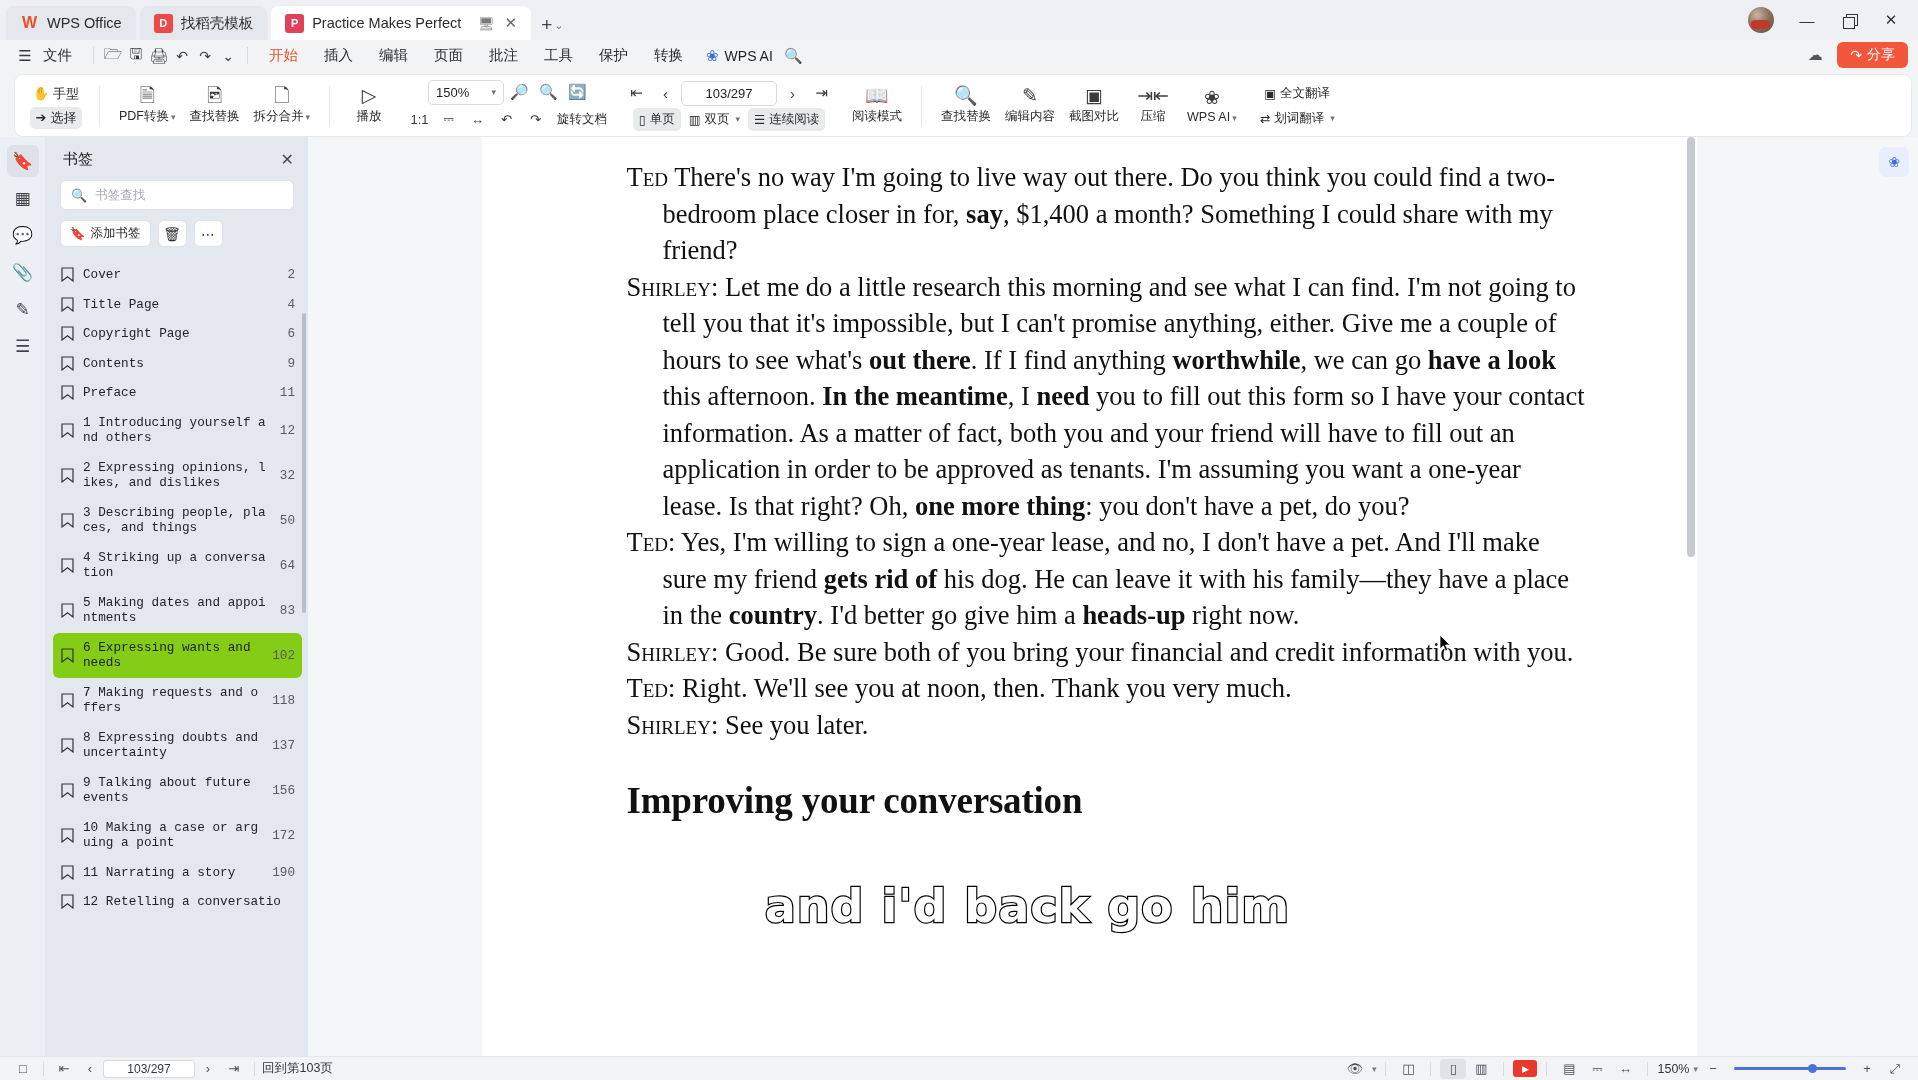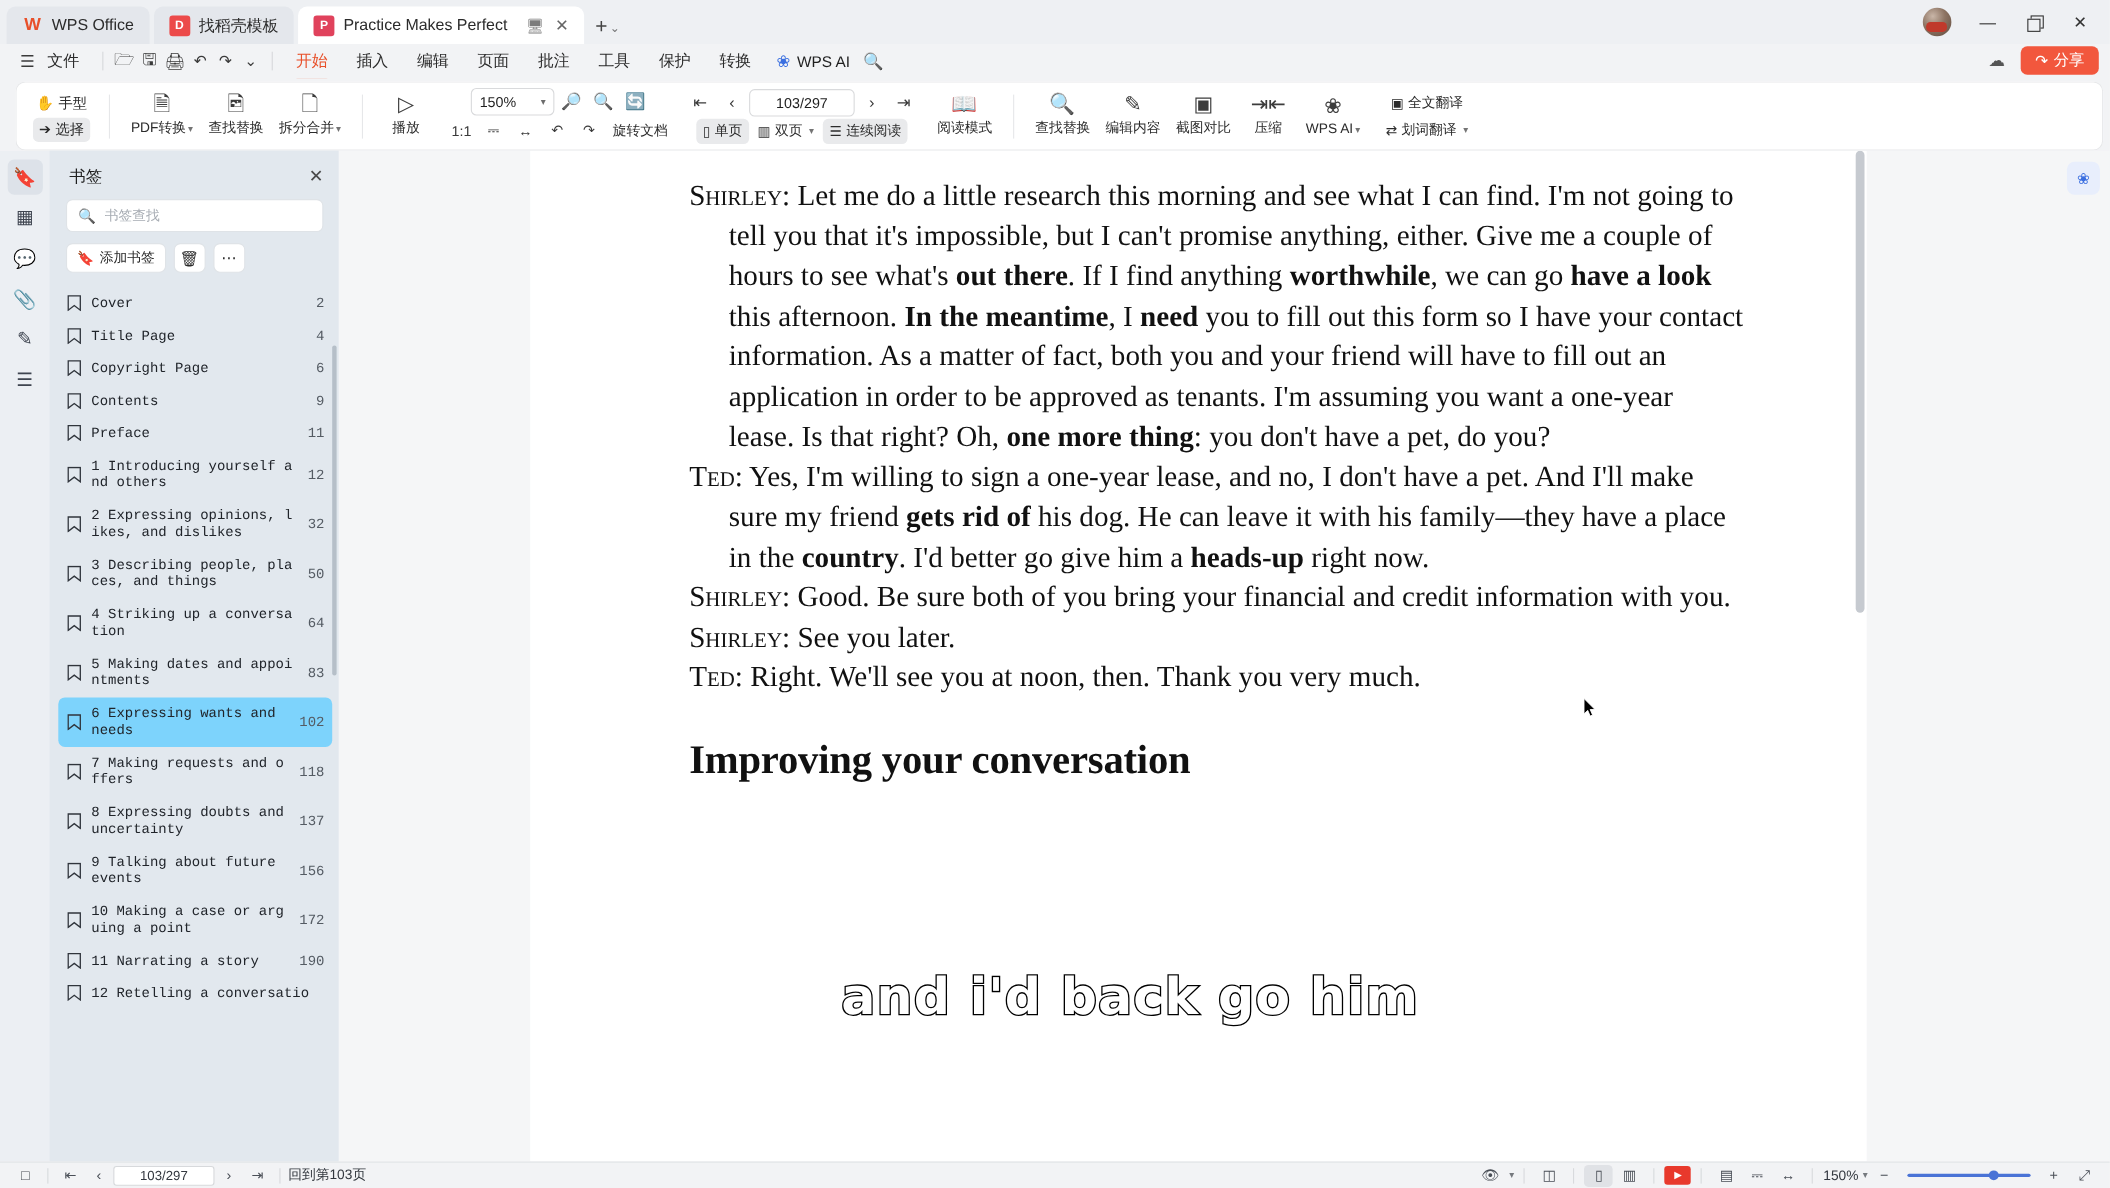--- a/index.html
+++ b/index.html
@@ -130,21 +130,21 @@
   .bm-search .ph { color:#a7acb3; font-size:12.5px; }
   .bm-tools { display:flex; align-items:center; gap:7px; padding:10px 14px 6px 15px; }
   .tbtn { background:#fff; border:1px solid #dfe3e7; border-radius:6px; height:27px; display:flex;align-items:center;gap:5px;padding:0 9px;font-size:12.5px;color:#2b2b2b; }
   .tbtn.sq { width:29px; padding:0; justify-content:center; font-size:14px; }
   .bm-list { flex:1; overflow:hidden; padding:7px 6px 0 8px; position:relative; }
   .bmrow {
     display:flex; align-items:center; gap:9px; padding:7px 7px 7px 8px; border-radius:6px;
     min-height:29px;
     font-family:Liberation Mono, monospace;
   }
-  .bmrow.sel { background:#7dd3fc; }
+  .bmrow.sel { background:#84cc16; }
   .bmflag { flex:0 0 13px; }
   .bmlabel { flex:1; font-size:12.7px; color:#20242a; line-height:15.5px; word-break:break-all; }
   .bmpage { font-size:12.7px; color:#545b63; flex:0 0 auto; padding-left:4px; }
   .bmscroll { position:absolute; right:2px; top:60px; width:4px; height:300px; background:#b6bfc8; border-radius:3px; }
 
   
   .docarea { flex:1; background:#f5f6f7; position:relative; overflow:hidden; display:flex; justify-content:center; }
   .page {
     background:#fff; width:1215px; margin-top:0; position:relative;
     padding:22px 110px 0 145px; height:100%;
@@ -579,25 +579,26 @@
           <span class="bmlabel">12 Retelling a conversatio</span>
           <span class="bmpage"></span>
         </div>
       </div>
   </div>
 
   <div class="docarea">
     <div class="page">
       <div class="doctext">
         <div id="paras">
+            <div class="p"><span class="sc">Ted</span> There's no way I'm going to live way out there. Do you think you could find a two-bedroom place closer in for, <b>say</b>, $1,400 a month? Something I could share with my friend?</div>
             <div class="p"><span class="sc">Shirley</span>: Let me do a little research this morning and see what I can find. I'm not going to tell you that it's impossible, but I can't promise anything, either. Give me a couple of hours to see what's <b>out there</b>. If I find anything <b>worthwhile</b>, we can go <b>have a look</b> this afternoon. <b>In the meantime</b>, I <b>need</b> you to fill out this form so I have your contact information. As a matter of fact, both you and your friend will have to fill out an application in order to be approved as tenants. I'm assuming you want a one-year lease. Is that right? Oh, <b>one more thing</b>: you don't have a pet, do you?</div>
             <div class="p"><span class="sc">Ted</span>: Yes, I'm willing to sign a one-year lease, and no, I don't have a pet. And I'll make sure my friend <b>gets rid of</b> his dog. He can leave it with his family—they have a place in the <b>country</b>. I'd better go give him a <b>heads-up</b> right now.</div>
             <div class="p"><span class="sc">Shirley</span>: Good. Be sure both of you bring your financial and credit information with you.</div>
+            <div class="p"><span class="sc">Ted</span>: Right. We'll see you at noon, then. Thank you very much.</div>
             <div class="p"><span class="sc">Shirley</span>: See you later.</div>
-            <div class="p"><span class="sc">Ted</span>: Right. We'll see you at noon, then. Thank you very much.</div>
           </div>
         <div class="head2">Improving your conversation</div>
       </div>
       <div class="overlay-cap">and i'd back go him</div>
       <svg class="cursor-arrow" viewBox="0 0 12 18">
         <path d="M0 0 L0 14 L3.4 10.8 L5.6 16 L7.8 15 L5.6 10 L10 10 Z" fill="#000" stroke="#fff" stroke-width="0.8"></path>
       </svg>
       <div class="doc-scroll-v"></div>
     </div>
   </div>

